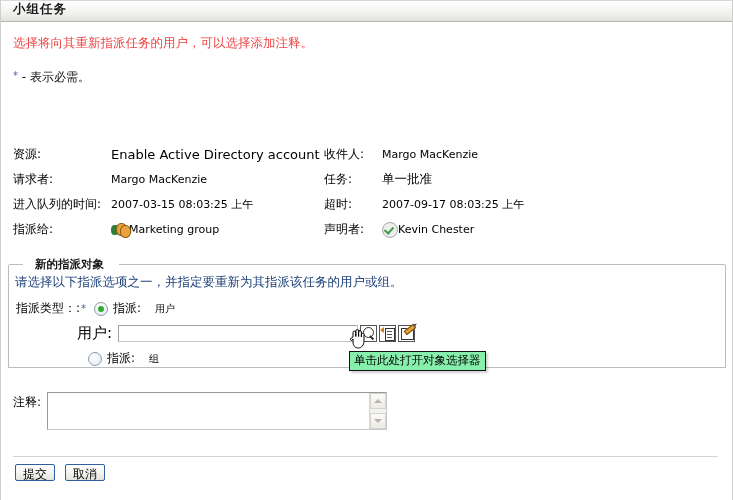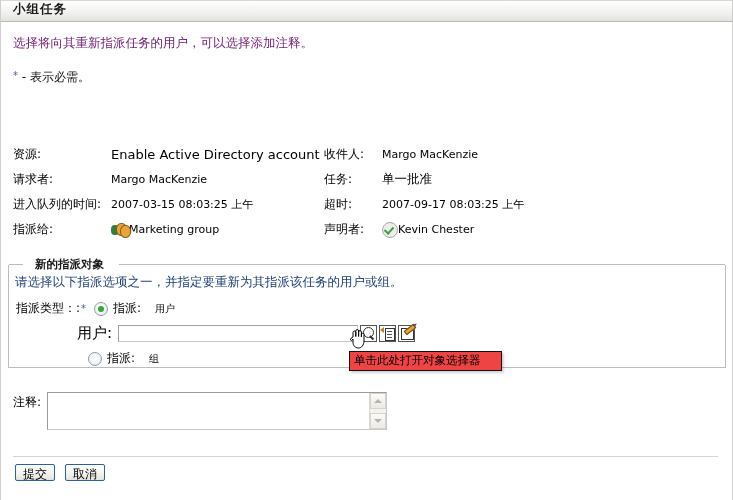--- a/index.html
+++ b/index.html
@@ -43,21 +43,21 @@
     color: #1a1a1a;
     letter-spacing: 1px;
   }
 
   
   .intro {
     padding: 13px 0 0 12px;
   }
   .intro .line1 {
     font-size: 12.5px;
-    color: #701a75;
+    color: #ef4444;
     margin-bottom: 17px;
   }
   .req-note {
     font-size: 12px;
     color: #111;
   }
   .req-star {
     color: #3f5fa8;
     font-size: 10px;
     vertical-align: 2px;
@@ -364,25 +364,25 @@
     height: 22px;
     z-index: 40;
     pointer-events: none;
   }
 
   
   .tooltip {
     position: absolute;
     left: 348px;
     top: 351px;
-    background: #ef4444;
+    background: #86efac;
     border: 1px solid #111;
     font-size: 11.5px;
     color: #000;
-    padding: 1px 20px 2px 4px;
+    padding: 1px 4px 2px 4px;
     white-space: nowrap;
     z-index: 45;
     box-shadow: 2px 2px 2px rgba(0,0,0,0.18);
   }
 
   .group-row {
     position: absolute;
     left: 79px;
     top: 85px;
     display: flex;

